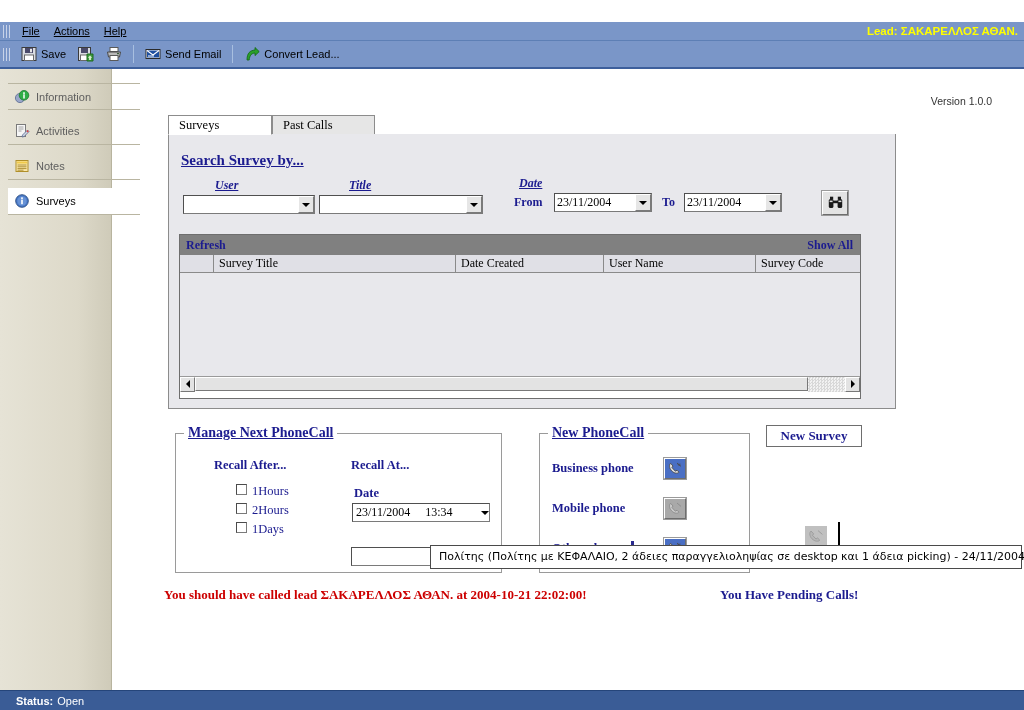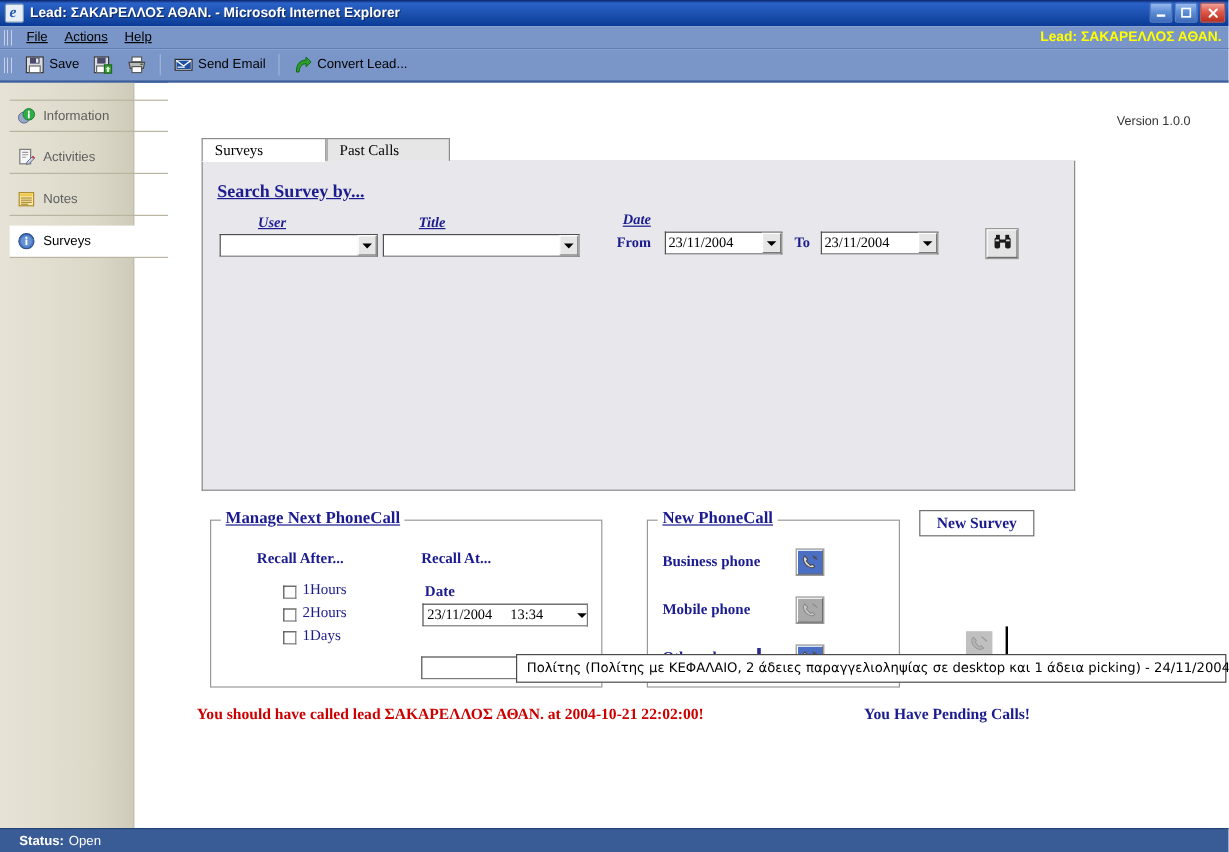--- a/index.html
+++ b/index.html
@@ -192,21 +192,21 @@
   .fset { position:absolute; border:1px solid #9a9a9a; }
   .fset-legend {
     position:absolute; top:-9px; left:8px; background:#fff; padding:0 4px;
     font-family:"Liberation Serif", serif; font-weight:bold; font-size:14px;
     color:#1b1b8f; text-decoration:underline; white-space:nowrap;
   }
   .hdr {
     position:absolute; font-family:"Liberation Serif", serif; font-weight:bold;
     font-size:12.5px; color:#1b1b8f; white-space:nowrap;
   }
-  .cbrow { position:absolute; display:flex; align-items:flex-end; gap:5px;padding-left:20px; }
+  .cbrow { position:absolute; display:flex; align-items:flex-start; gap:5px;padding-left:20px; }
   .cbox { width:11px; height:11px; background:#fff; border:1px solid #7a7a7a;
           border-top-color:#4b4b4b; border-left-color:#4b4b4b; flex:none; }
   .cbtxt { font-family:"Liberation Serif", serif; font-size:12.5px; color:#1b1b8f; }
 
   .dtbox {
     position:absolute; height:19px; background:#fff; border:1px solid #7a7a7a;
     border-top-color:#4f4f4f; border-left-color:#4f4f4f;
     display:flex; align-items:center;
   }
   .dtbox .dpart { font-family:"Liberation Serif", serif; font-size:12px; color:#000; padding-left:3px; }
@@ -249,41 +249,20 @@
     background:#3a5c96; color:#fff; display:flex; align-items:center; padding-left:16px;
     font-size:11px; border-top:1px solid #25457a;
   }
   .statusbar b { margin-right:4px; }
 </style>
 </head>
 <body>
 
 <div id="app">
 
-  <div class="titlebar">
-    <div class="title-ie-icon"></div>
-    <div class="title-text">Lead: ΣΑΚΑΡΕΛΛΟΣ ΑΘΑΝ. - Microsoft Internet Explorer</div>
-    <div class="win-buttons">
-      <div class="win-btn">
-        <svg width="9" height="9" viewBox="0 0 9 9">
-            <rect x="1" y="6" width="7" height="2" fill="#fff"></rect>
-          </svg>
-      </div>
-      <div class="win-btn">
-        <svg width="9" height="9" viewBox="0 0 9 9">
-            <rect x="1" y="1" width="7" height="7" fill="none" stroke="#fff" stroke-width="1.4"></rect>
-          </svg>
-      </div>
-      <div class="win-btn close">
-        <svg width="10" height="10" viewBox="0 0 10 10">
-            <path d="M2 2 L8 8 M8 2 L2 8" stroke="#fff" stroke-width="1.8" stroke-linecap="round"></path>
-          </svg>
-      </div>
-    </div>
-  </div>
 
   <div class="menubar">
     <div class="grip"></div>
     <div class="menu-item"><u>File</u></div>
     <div class="menu-item"><u>Actions</u></div>
     <div class="menu-item"><u>Help</u></div>
     <div class="lead-right">Lead: ΣΑΚΑΡΕΛΛΟΣ ΑΘΑΝ.</div>
   </div>
 
   <div class="toolbar">
@@ -448,20 +427,40 @@
             <rect x="9.6" y="3" width="4.6" height="9" rx="1.6" fill="#1a1a1a"></rect>
             <rect x="2" y="0.7" width="3.2" height="3" fill="#1a1a1a"></rect>
             <rect x="9.8" y="0.7" width="3.2" height="3" fill="#1a1a1a"></rect>
             <rect x="5" y="4.6" width="5" height="2.6" fill="#1a1a1a"></rect>
             <rect x="1.6" y="4.6" width="3" height="1.5" fill="#dedede"></rect>
             <rect x="10.4" y="4.6" width="3" height="1.5" fill="#dedede"></rect>
           </svg>
         </span>
       </div>
 
+      <div class="grid">
+        <div class="grid-top">
+          <a class="refresh">Refresh</a>
+          <a class="showall">Show All</a>
+        </div>
+        <div class="grid-head">
+          <div class="gh" style="width:34px;"></div>
+          <div class="gh" style="width:242px;">Survey Title</div>
+          <div class="gh" style="width:148px;">Date Created</div>
+          <div class="gh" style="width:152px;">User Name</div>
+          <div class="gh" style="width:104px; border-right:none;">Survey Code</div>
+        </div>
+        <div class="grid-body"></div>
+        <div class="hscroll">
+          <div class="sb-btn sb-left"></div>
+          <div class="sb-thumb" style="width:613px;"></div>
+          <div class="sb-track"></div>
+          <div class="sb-btn sb-right"></div>
+        </div>
+      </div>
     </div>
 
     <div class="fset" style="left:35px; top:364px; width:327px; height:140px;">
       <div class="fset-legend">Manage Next PhoneCall</div>
 
       <div class="hdr" style="left:38px; top:24px;">Recall After...</div>
       <div class="hdr" style="left:175px; top:24px;">Recall At...</div>
 
       <div class="cbrow" style="left:40px; top:50px;">
         <span class="cbox"></span>

